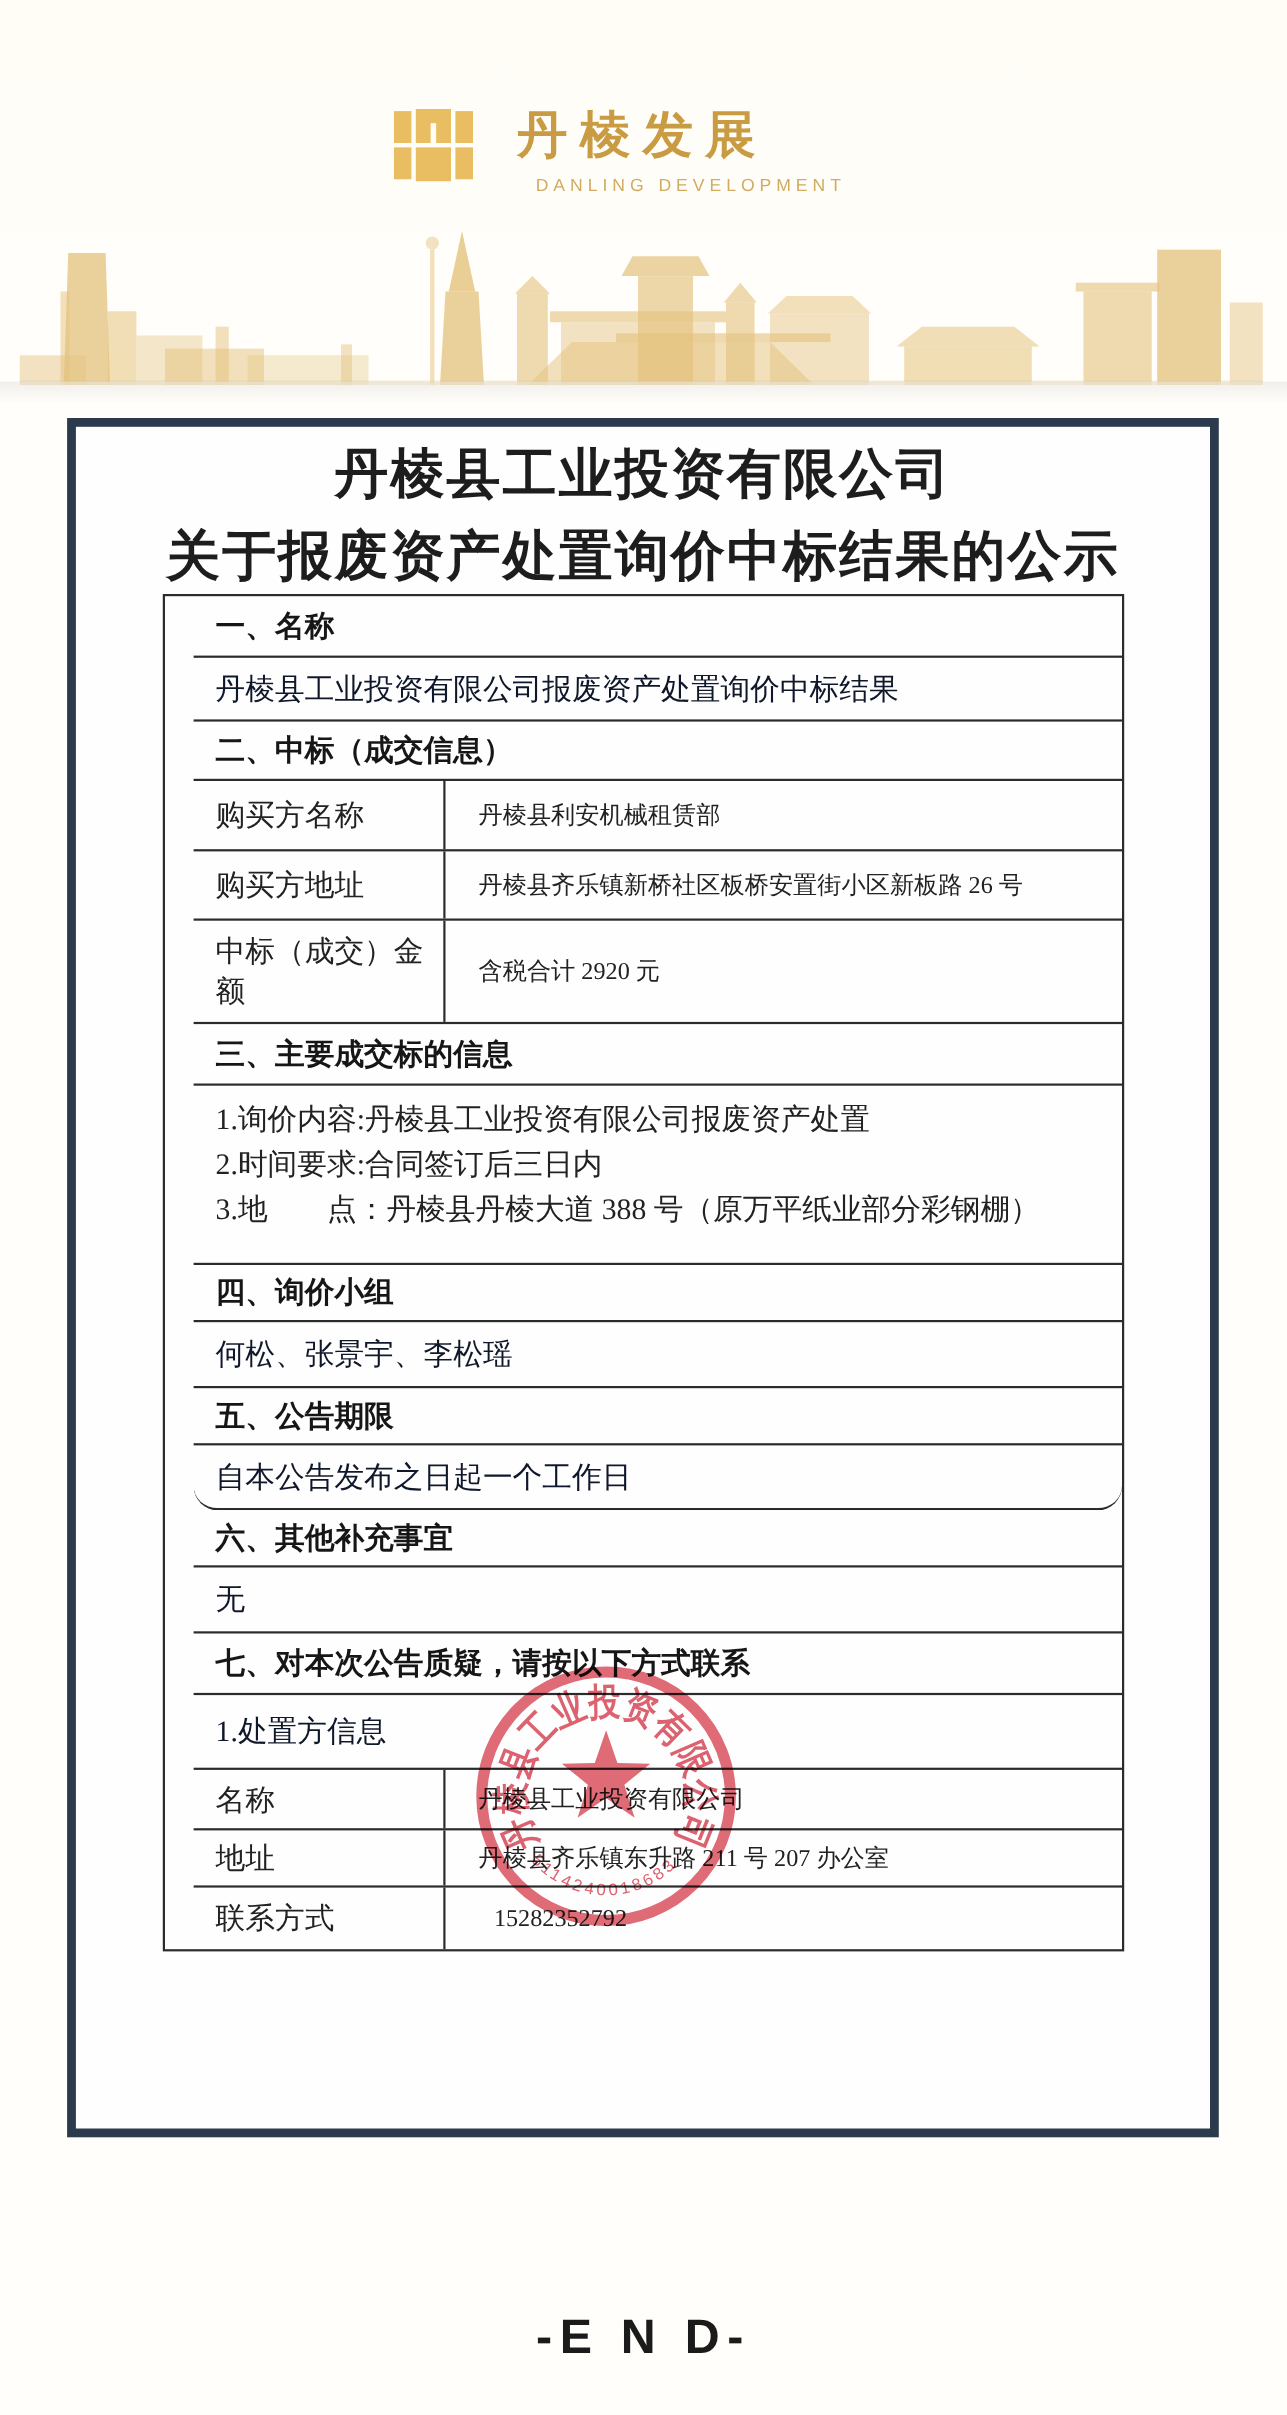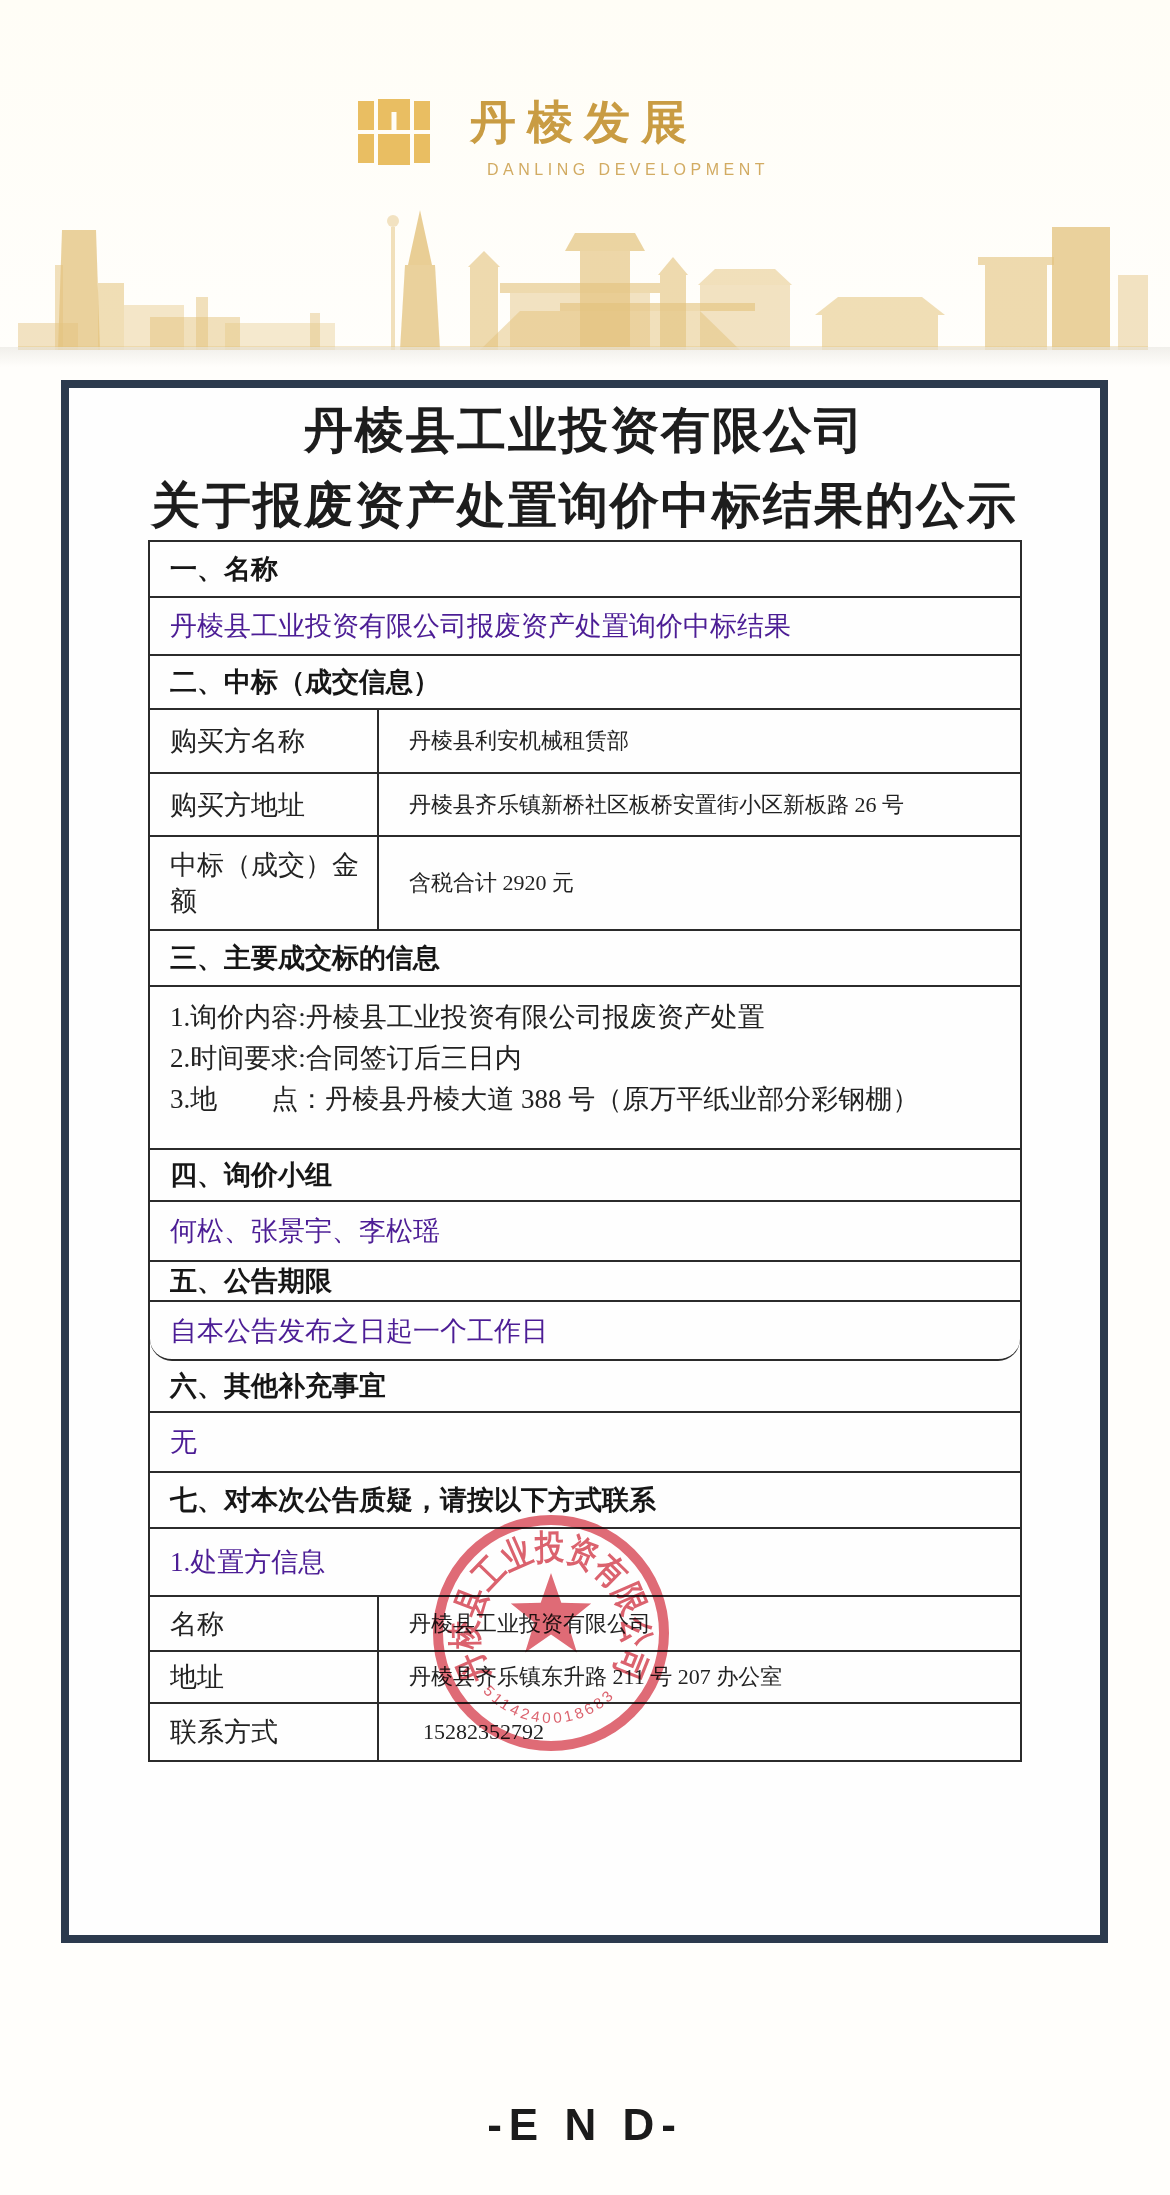--- a/index.html
+++ b/index.html
@@ -39,28 +39,29 @@
   .doc-title {
     text-align:center; font-weight:bold; font-size:49px;
     letter-spacing:2px; line-height:58px; color:#1d1d1d; white-space:nowrap;
   }
   .doc-title.line1 { margin-top:14px; }
   .doc-title.line2 { margin-top:17px; }
   
   .doc-table {
     margin:5px 0 0 79px; width:874px;
     border:2px solid #2b2b2b;
+    padding-left:26px;
   }
   .row { position:relative; border-bottom:2px solid #2b2b2b; display:flex; align-items:center; }
   .row:last-child { border-bottom:none; }
   .row.section {
     font-family:"Liberation Sans","DejaVu Sans",sans-serif;
     font-weight:bold; font-size:27px; padding-left:20px; color:#161616;
   }
-  .row.value { font-size:27px; padding-left:20px; color:#4c1d95; }
+  .row.value { font-size:27px; padding-left:20px; color:#0f172a; }
   .row.multiline { font-size:27px; padding:10px 10px 0 20px; line-height:41px; align-items:flex-start; color:#222; }
   .row.kv { padding:0; }
   .cell-label {
     width:229px; align-self:stretch; display:flex; align-items:center;
     border-right:2px solid #2b2b2b; padding-left:20px; font-size:27px; color:#222;
   }
   .cell-value { flex:1; padding-left:30px; font-size:22px; color:#222; }
   
   .seal {
     position:absolute; left:411px; top:1493px; width:280px; height:280px;
@@ -159,21 +160,21 @@
         <div class="row section" style="height: 56px;">三、主要成交标的信息</div>
         <div class="row multiline" style="height: 163px;">
           <div>
             <div>1.询价内容:丹棱县工业投资有限公司报废资产处置</div>
             <div>2.时间要求:合同签订后三日内</div>
             <div>3.地　　点：丹棱县丹棱大道 388 号（原万平纸业部分彩钢棚）</div>
           </div>
         </div>
         <div class="row section" style="height: 52px;">四、询价小组</div>
         <div class="row value" style="height: 60px;">何松、张景宇、李松瑶</div>
-        <div class="row section" style="height: 40px;">五、公告期限</div>
+        <div class="row section" style="height: 52px;">五、公告期限</div>
         <div class="row value" style="height: 59px; border-radius: 22px;">自本公告发布之日起一个工作日</div>
         <div class="row section" style="height: 52px;">六、其他补充事宜</div>
         <div class="row value" style="height: 60px;">无</div>
         <div class="row section" style="height: 56px;">七、对本次公告质疑，请按以下方式联系</div>
         <div class="row value" style="height: 68px;">1.处置方信息</div>
         <div class="row kv" style="height: 55px;">
           <div class="cell-label">名称</div>
           <div class="cell-value">丹棱县工业投资有限公司</div>
         </div>
         <div class="row kv" style="height: 52px;">

